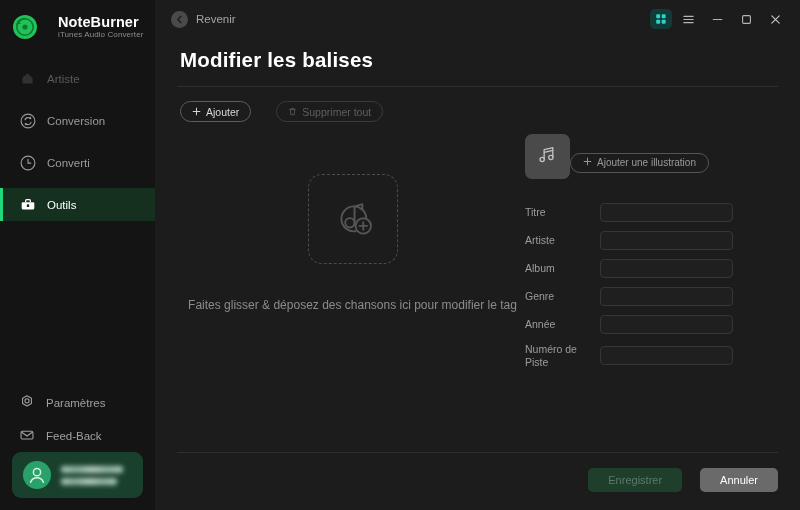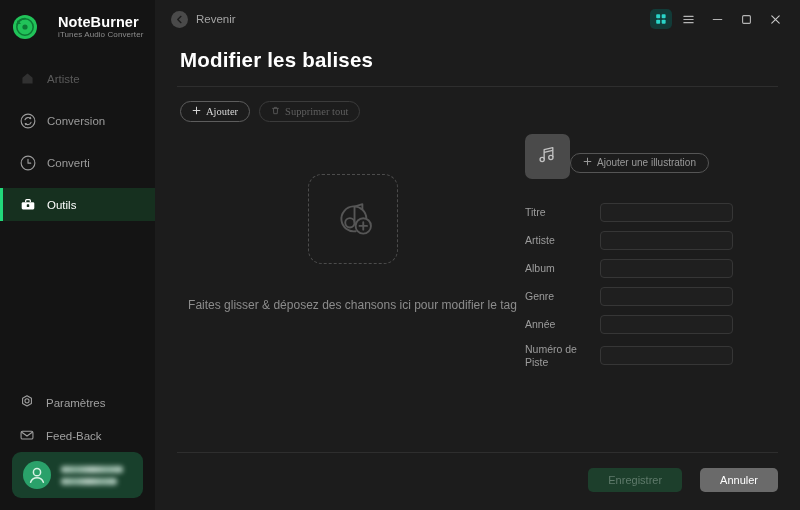--- a/index.html
+++ b/index.html
@@ -81,21 +81,21 @@
   .win-ctrls { display: flex; align-items: center; gap: 3px; }
   .wbtn { width: 26px; height: 24px; display: flex; align-items: center; justify-content: center; color: #b4b4b4; }
   .wbtn.grid-active { background: #123b38; border-radius: 5px; width: 22px; height: 20px; }
 
   .page-title {
     font-size: 20.5px; font-weight: bold; color: #ffffff;
     padding: 10px 12px 0 25px; letter-spacing: .2px;
   }
   .divider { height: 1px; background: #2e2e2e; margin: 14px 22px 0 22px; }
 
-  .toolbar { display: flex; gap: 9px; padding: 14px 0 0 25px; font-family: Liberation Serif, serif; }
+  .toolbar { display: flex; gap: 25px; padding: 14px 0 0 25px; }
   .tb-btn {
     height: 21px; padding: 0 11px; border-radius: 11px;
     border: 1px solid #5d5d5d; color: #d8d8d8;
     font-size: 10.5px; display: flex; align-items: center; gap: 5px;
   }
   .tb-btn.disabled { border-color: #3b3b3b; color: #5f5f5f; }
 
   .content { display: flex; padding-left: 25px; }
   .dropzone-col {
     width: 345px; display: flex; flex-direction: column;

